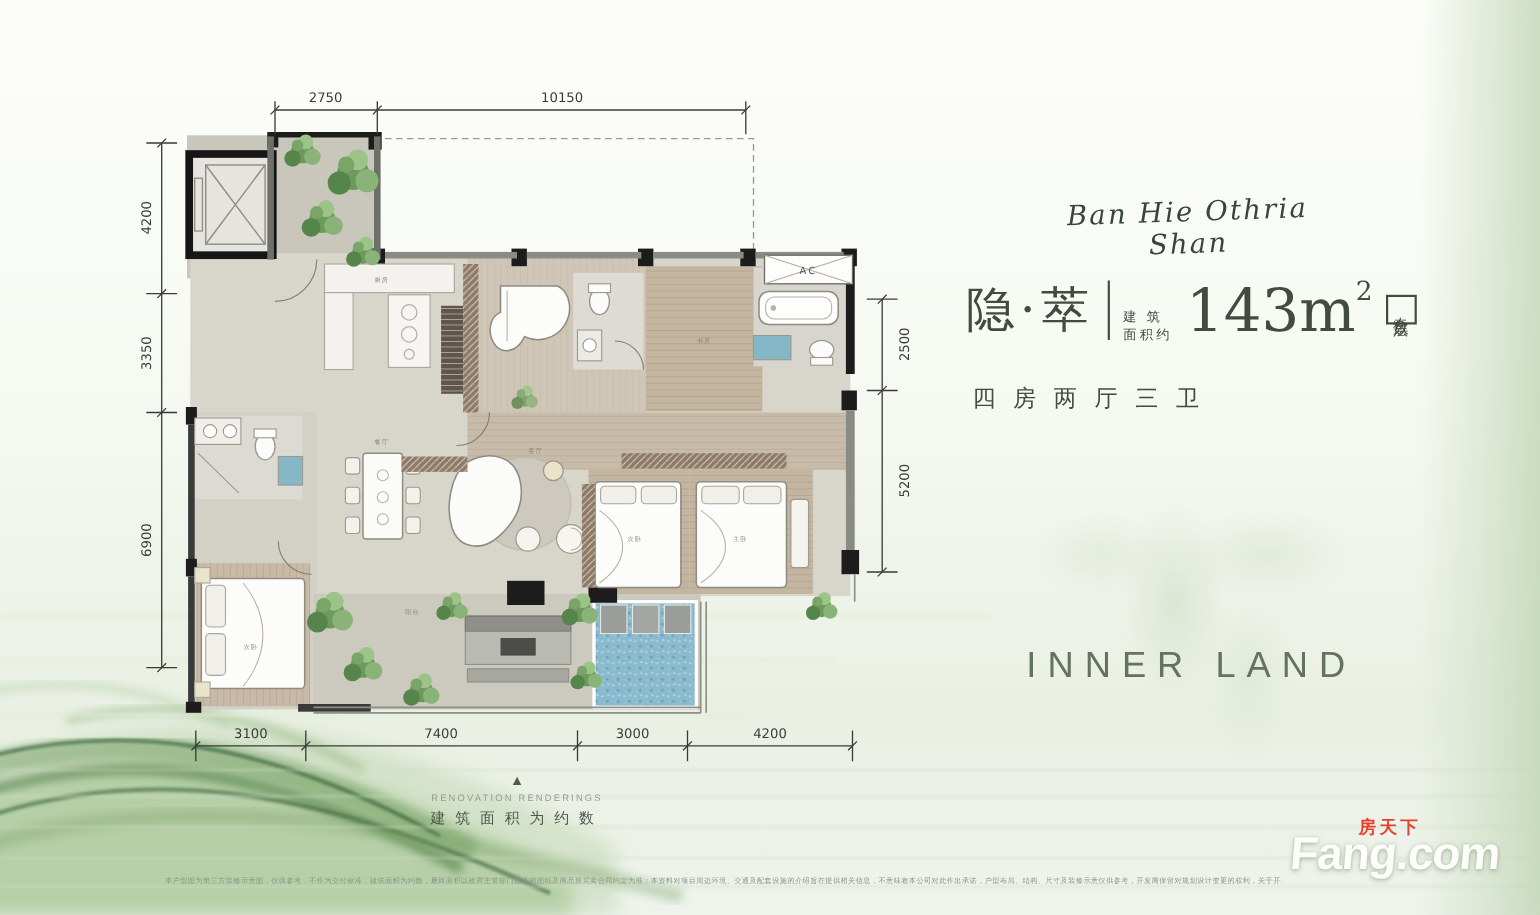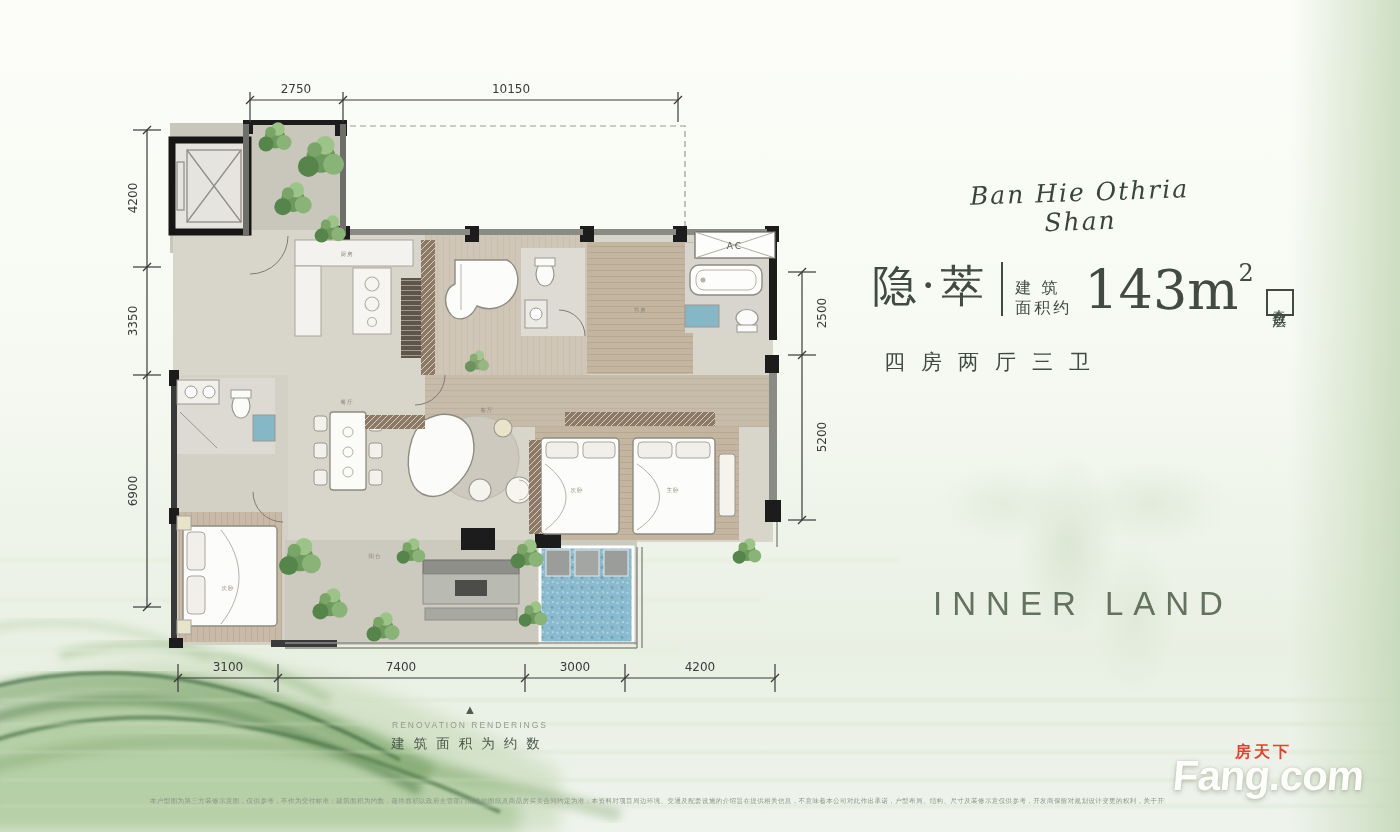--- a/index.html
+++ b/index.html
@@ -15,24 +15,24 @@
     background:linear-gradient(90deg,rgba(214,228,205,0) 0%,rgba(201,219,189,.55) 60%,rgba(189,211,176,.75) 100%);}
   
   #plan{left:125px;top:60px;z-index:2;}
   text.dim{font-family:"DejaVu Sans",sans-serif;font-size:12px;fill:#3a3a3a;}
   text.room{font-family:"DejaVu Sans",sans-serif;font-size:5.5px;fill:#8b857a;letter-spacing:1px;}
   text.ac{font-family:"DejaVu Sans",sans-serif;font-size:9px;fill:#555;letter-spacing:2px;}
   
   .signature{left:930px;top:178px;width:300px;text-align:center;z-index:2;
     font-family:"DejaVu Serif",serif;font-style:italic;font-size:25px;color:#39443b;
     transform:rotate(-2deg);letter-spacing:2px;}
-  .title-row{left:868px;top:252px;width:430px;display:flex;align-items:flex-end;justify-content:center;gap:12px;z-index:2;color:#414b41;}
+  .title-row{left:868px;top:252px;width:430px;display:flex;align-items:center;justify-content:center;gap:12px;z-index:2;color:#414b41;}
   .t-name{font-family:"DejaVu Serif",serif;font-size:44px;letter-spacing:5px;white-space:nowrap;}
   .t-div{width:2px;height:54px;background:#414b41;}
-  .t-arealabel{display:flex;flex-direction:column;gap:4px;font-size:16px;letter-spacing:3px;line-height:1;margin-top:28px;}
+  .t-arealabel{display:flex;flex-direction:column;gap:4px;font-size:12px;letter-spacing:3px;line-height:1;margin-top:28px;}
   .t-area{font-family:"DejaVu Serif",serif;font-size:54px;line-height:.9;white-space:nowrap;}
   .t-area sup{font-size:24px;vertical-align:28px;}
   .t-floorbox{border:2px solid #414b41;padding:7px 4px;font-size:14px;line-height:1.15;
     writing-mode:vertical-rl;text-orientation:upright;letter-spacing:3px;}
   .layout-txt{left:868px;top:348px;width:430px;text-align:left;z-index:2;
     font-family:"DejaVu Serif",serif;font-size:21px;color:#414b41;letter-spacing:16px;text-indent:16px;white-space:nowrap;}
   .leaf-mark{left:920px;top:420px;width:330px;height:280px;z-index:1;opacity:.5;
     background:
      radial-gradient(ellipse 70px 130px at 45% 45%, rgba(197,215,188,.9), rgba(197,215,188,0) 70%),
      radial-gradient(ellipse 110px 60px at 70% 30%, rgba(205,221,196,.8), rgba(205,221,196,0) 70%),

